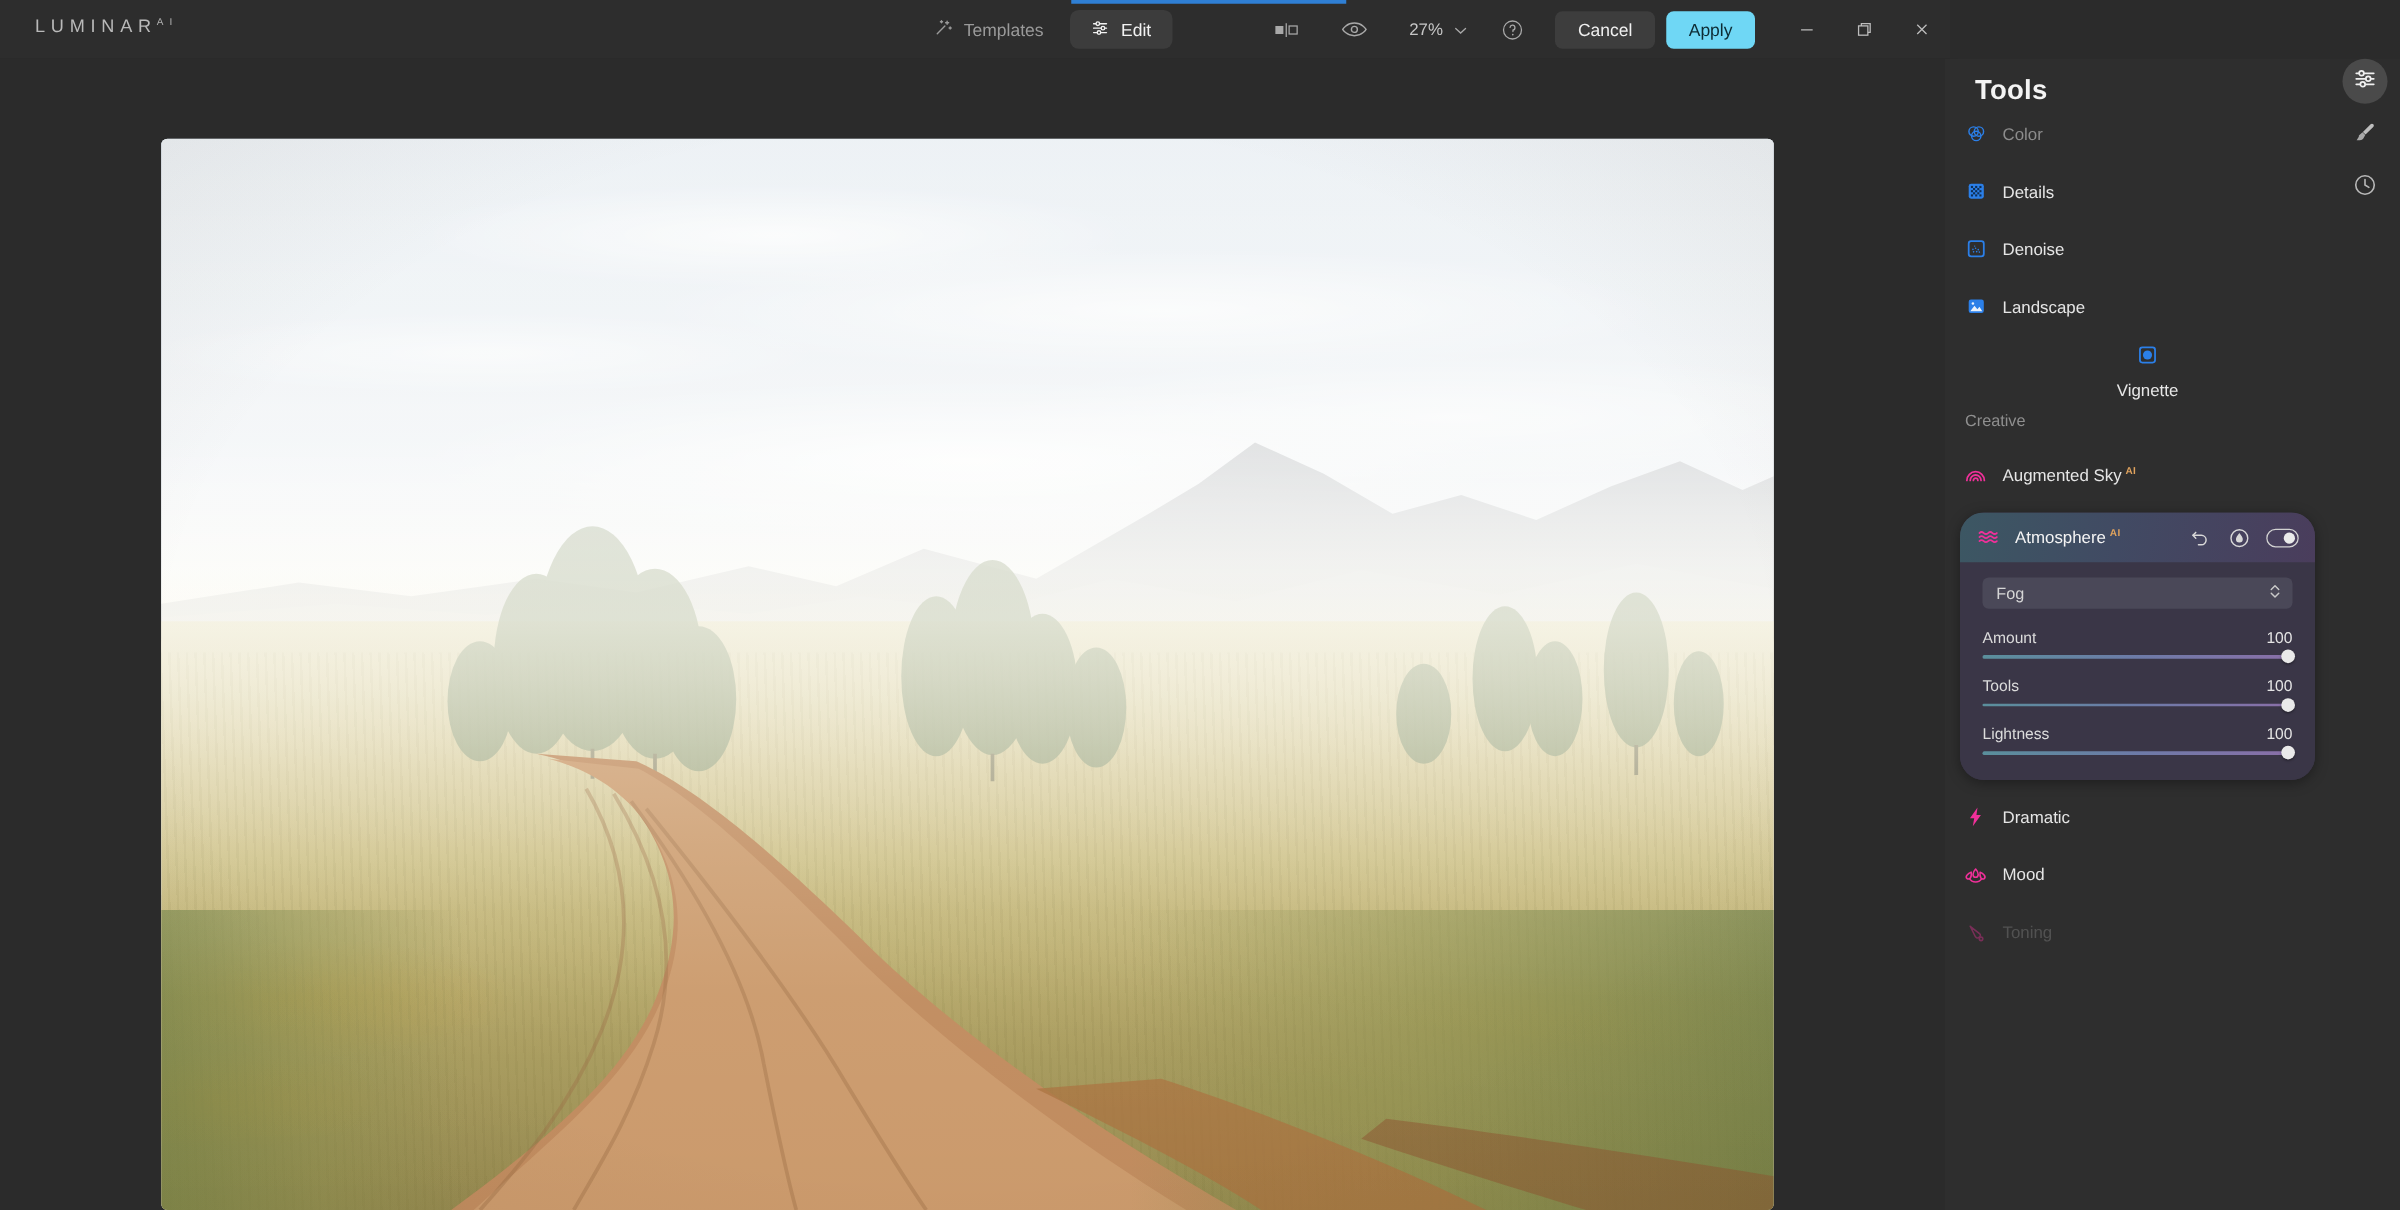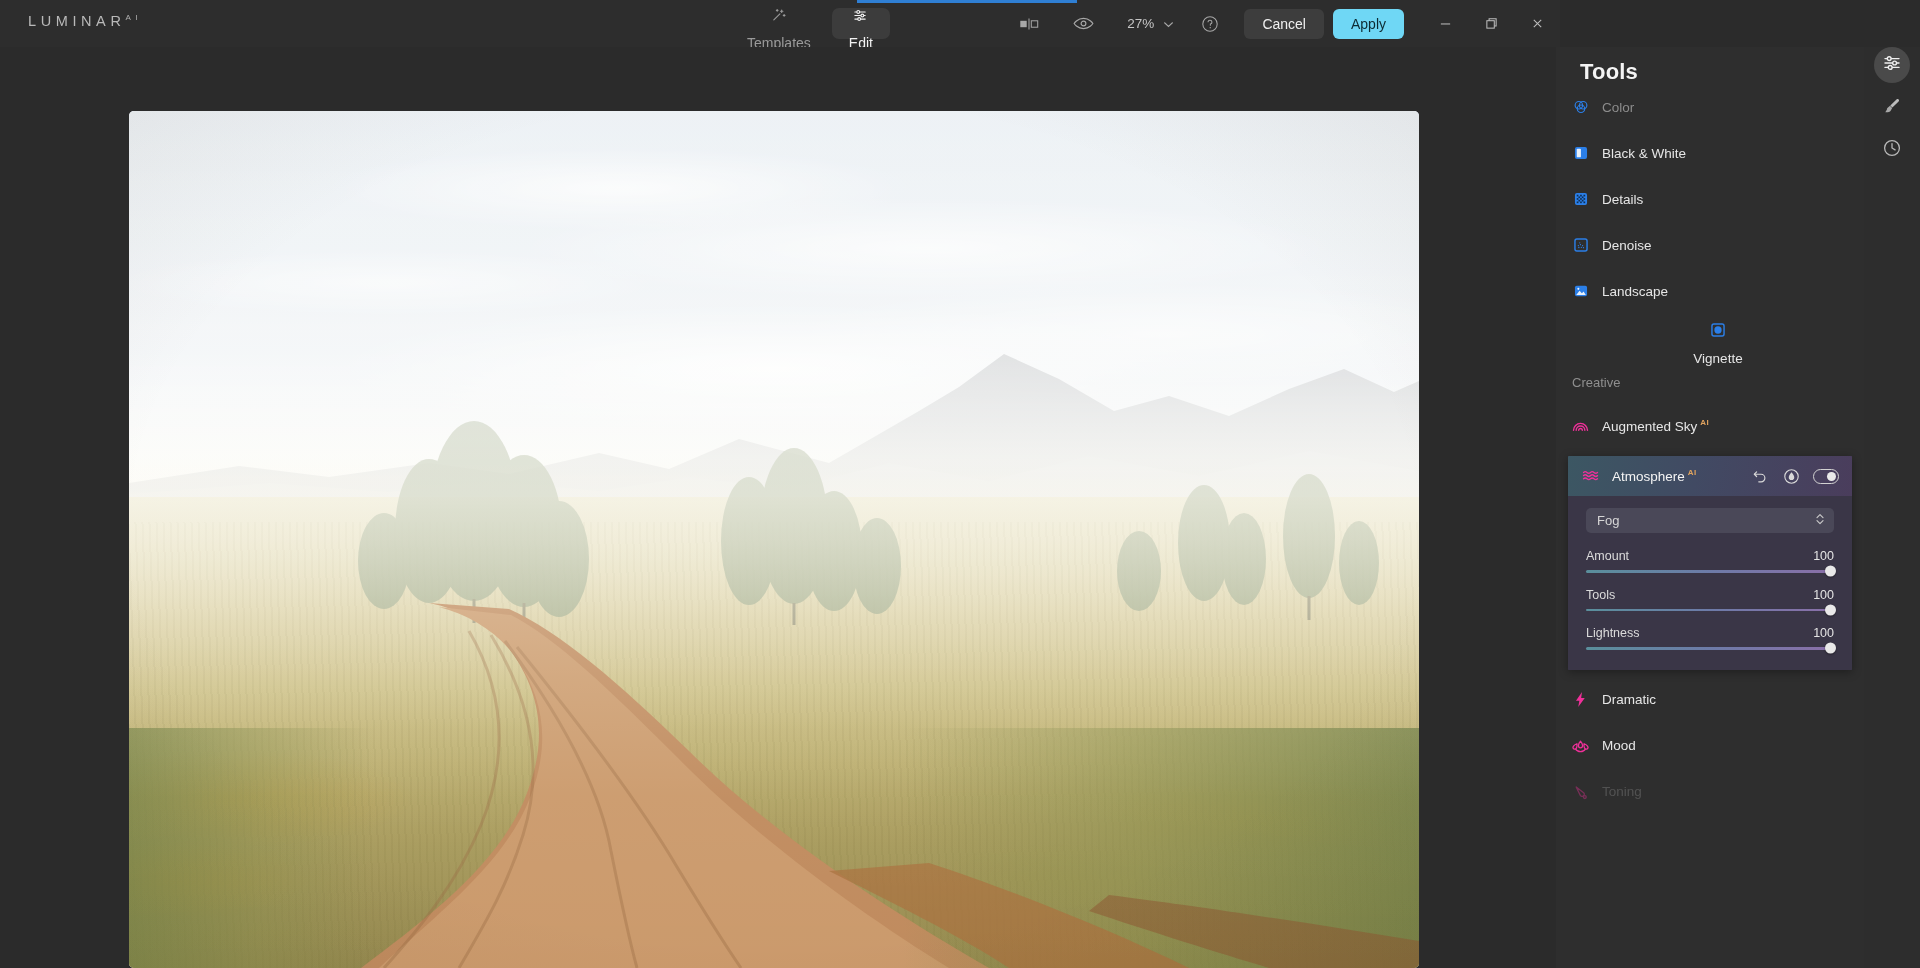--- a/index.html
+++ b/index.html
@@ -28,21 +28,21 @@
   }
   .logo sup { font-size: 8px; letter-spacing: 1.5px; vertical-align: super; color: #b0b0b0; }
 
   #center-nav {
     position: absolute; left: 730px; top: 7px; height: 33px;
     display: flex; align-items: center; gap: 4px;
   }
   .nav-pill {
     display: flex; align-items: center; gap: 9px;
     height: 31px; padding: 0 17px; border-radius: 7px;
-    font-size: 14px; color: #9a9a9a; cursor: pointer; flex-direction: column;
+    font-size: 14px; color: #9a9a9a; cursor: pointer;
   }
   .nav-pill.active { background: #3c3c3c; color: #f2f2f2; }
 
   #right-tools {
     position: absolute; right: 0; top: 0; height: 47px;
     display: flex; align-items: center; gap: 0px;
   }
   .tb-icon {
     width: 40px; height: 40px; display: flex; align-items: center;
     justify-content: center; cursor: pointer; color: #a8a8a8;
@@ -104,21 +104,21 @@
   .ticon { width: 17px; height: 17px; flex: 0 0 17px;
            display: flex; align-items: center; justify-content: center; }
   .sec-head {
     font-size: 13px; color: #8f8f8f; padding-left: 16px;
     margin-top: 22px; margin-bottom: 20px;
   }
 
   
   #atmo {
     position: relative; margin: 2px 10px 14px 12px; width: 284px;
-    border-radius: 1px; overflow: hidden;
+    border-radius: 19px; overflow: hidden;
     background: #3a3647;
     box-shadow: 0 2px 10px rgba(0,0,0,.35);
   }
   #atmo-head {
     height: 40px; display: flex; align-items: center; padding: 0 13px 0 14px;
     background: linear-gradient(100deg, #3c5763 0%, #414a63 45%, #4a3d5c 100%);
   }
   #atmo-head .tlabel { font-size: 13.5px; color: #f4f4f4; margin-left: 13px; flex: 1; }
   .head-ico { width: 22px; height: 22px; margin-left: 9px; cursor: pointer;
               display: flex; align-items: center; justify-content: center; color: #d8d8d8; }
@@ -363,29 +363,20 @@
         <span class="ticon">
           <svg width="16" height="16" viewBox="0 0 18 18" fill="none" stroke="#2b7fe8" stroke-width="1.3">
             <circle cx="6.6" cy="7" r="4.2"></circle>
               <circle cx="11.4" cy="7" r="4.2"></circle>
               <circle cx="9" cy="11" r="4.2"></circle>
           </svg>
         </span>
         <span class="tlabel">Color</span>
       </div>
 
-      <div class="tool-row" style="margin-top:10px;">
-        <span class="ticon">
-          <svg width="16" height="16" viewBox="0 0 18 18">
-            <rect x="2.2" y="2.2" width="13.6" height="13.6" rx="2.2" fill="#2b7fe8"></rect>
-            <rect x="4.2" y="4.2" width="4.7" height="9.6" rx="1" fill="#e9f1fb"></rect>
-          </svg>
-        </span>
-        <span class="tlabel">Black &amp; White</span>
-      </div>
 
       <div class="tool-row" style="margin-top:10px;">
         <span class="ticon">
           <svg width="16" height="16" viewBox="0 0 18 18">
             <rect x="2.2" y="2.2" width="13.6" height="13.6" rx="2.2" fill="#2b7fe8"></rect>
             <g fill="#0f2f55">
               <rect x="4.2" y="4.2" width="1.9" height="1.9"></rect>
                 <rect x="8" y="4.2" width="1.9" height="1.9"></rect>
                 <rect x="11.8" y="4.2" width="1.9" height="1.9"></rect>
               <rect x="6.1" y="6.1" width="1.9" height="1.9"></rect>

